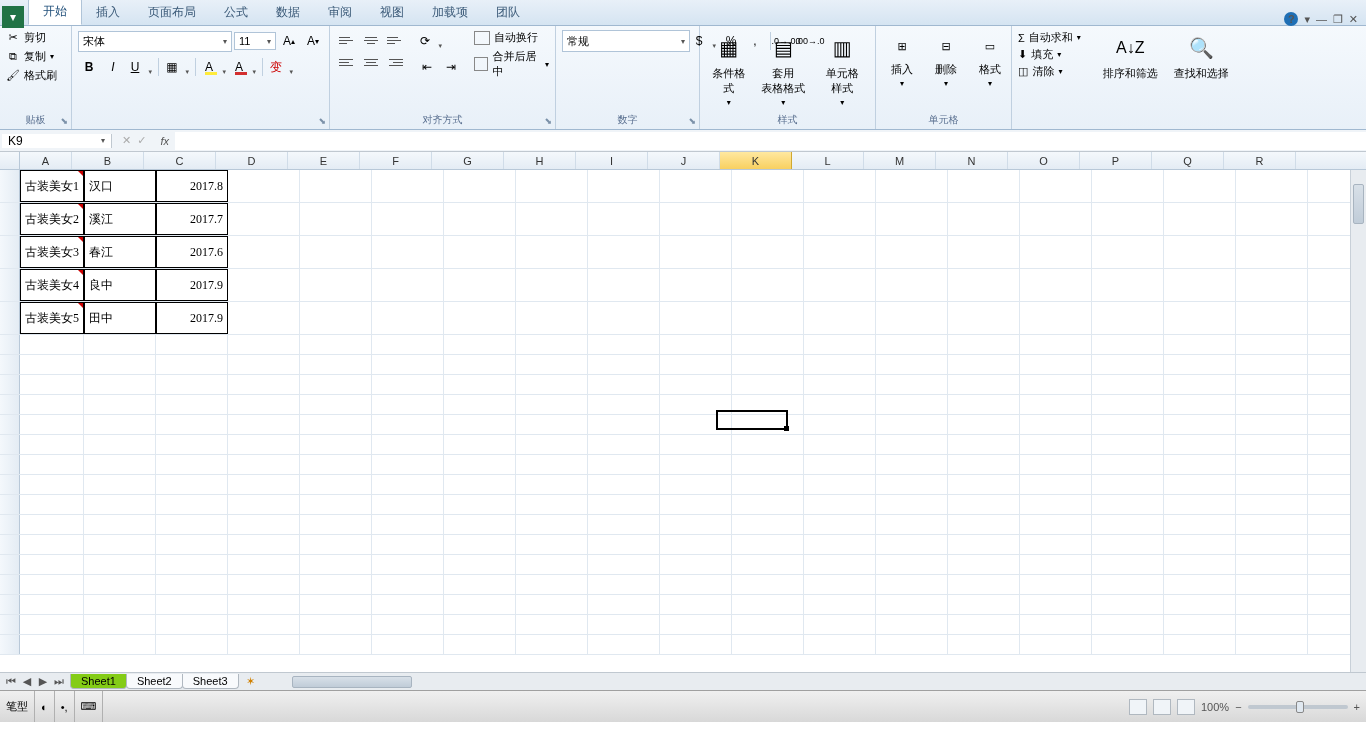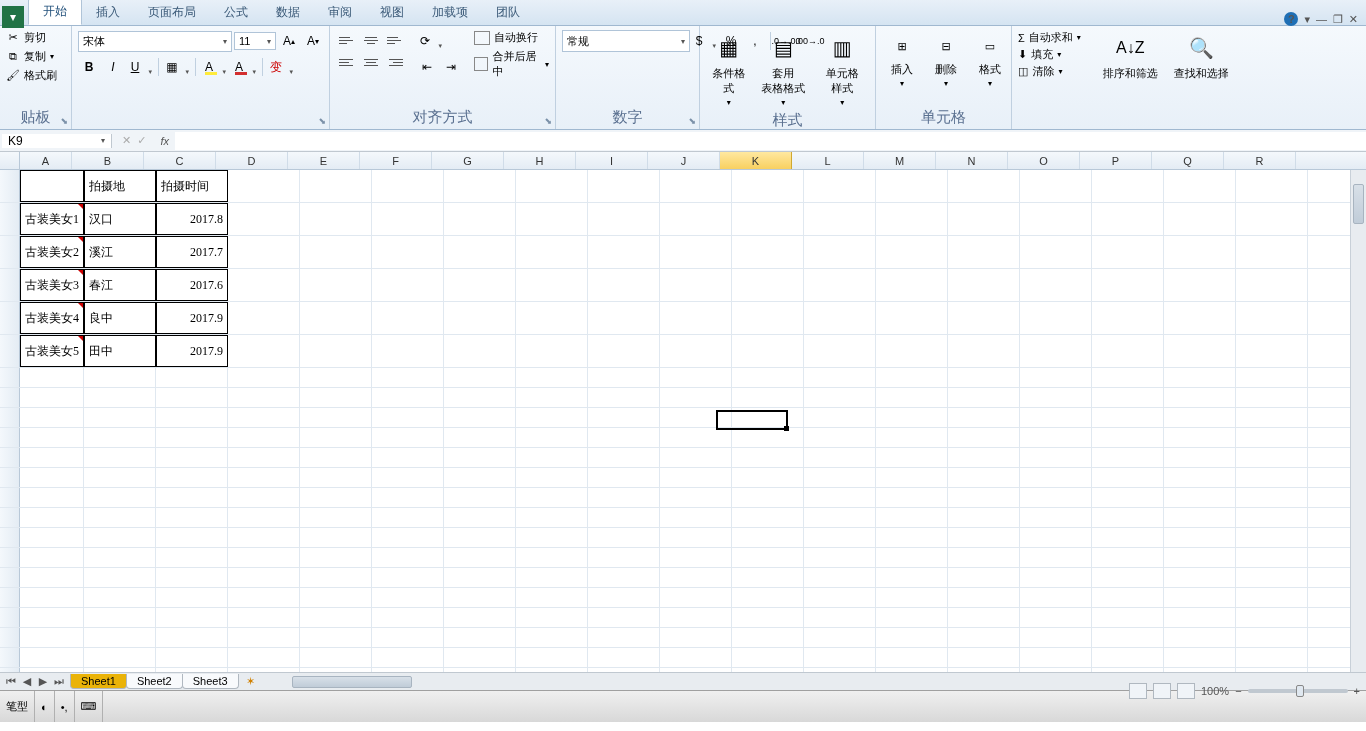--- a/index.html
+++ b/index.html
@@ -12,21 +12,21 @@
 
 
 .tabs { display: flex; background: linear-gradient(#e8f0f8, #d5e4f2); border-bottom: 1px solid #a0b8d0; height: 26px; align-items: flex-end; padding-left: 28px; }
 .file-btn { position: absolute; left: 2px; top: 6px; width: 22px; height: 22px; background: #217346; display: flex; align-items: center; justify-content: center; color: #fff; font-size: 12px; }
 .tab { padding: 4px 14px; font-size: 12px; color: #3b5a78; cursor: pointer; }
 .tab.active { background: #fff; border: 1px solid #b0c4d8; border-bottom: 1px solid #fff; border-radius: 3px 3px 0 0; color: #1f4e79; }
 
 
 .ribbon { display: flex; background: linear-gradient(#f5f9fd, #e8f0f8); border-bottom: 1px solid #a0b8d0; height: 104px; }
 .group { border-right: 1px solid #c0d0e0; display: flex; flex-direction: column; justify-content: space-between; padding: 4px 6px 2px 6px; position: relative; }
-.group-label { text-align: center; font-size: 15px; color: #5a7090; padding-top: 2px; }
+.group-label { text-align: center; font-size: 10px; color: #5a7090; padding-top: 2px; }
 .group-body { flex: 1; display: flex; align-items: flex-start; gap: 4px; }
 .dialog-launcher { position: absolute; bottom: 3px; right: 3px; font-size: 9px; color: #7a90a8; cursor: pointer; }
 
 .clip-col { display: flex; flex-direction: column; gap: 4px; }
 .clip-item { display: flex; align-items: center; gap: 4px; font-size: 11px; cursor: pointer; }
 .clip-icon { width: 14px; height: 14px; display: inline-flex; align-items: center; justify-content: center; }
 
 .font-col { display: flex; flex-direction: column; gap: 4px; }
 .font-row { display: flex; gap: 2px; align-items: center; }
 .dropdown { background: #fff; border: 1px solid #b0c4d8; font-size: 11px; padding: 2px 4px; display: flex; align-items: center; justify-content: space-between; cursor: pointer; }
@@ -85,30 +85,30 @@
 .selected-cell::after { content: ""; position: absolute; bottom: -3px; right: -3px; width: 5px; height: 5px; background: #000; }
 
 .vscroll { position: absolute; right: 0; top: 18px; bottom: 0; width: 16px; background: #e8ecf0; border-left: 1px solid #c8d0d8; }
 .vscroll .thumb { position: absolute; top: 14px; left: 2px; right: 2px; height: 40px; background: linear-gradient(#d8e0e8,#c0ccd8); border: 1px solid #a8b4c0; border-radius: 2px; }
 
 
 .sheet-tab-row { display: flex; align-items: center; height: 18px; background: #e8ecf0; border-top: 1px solid #c0c8d0; font-size: 11px; }
 .nav-btns { display: flex; gap: 2px; padding: 0 4px; }
 .nav-btn { width: 14px; text-align: center; color: #555; cursor: pointer; }
 .sheet-tab { padding: 1px 10px; border: 1px solid #b0b8c0; border-top: none; background: #f8fafc; cursor: pointer; border-radius: 0 0 4px 4px; margin-right: -1px; }
-.sheet-tab.active { background: #eab308; font-weight: normal; }
+.sheet-tab.active { background: #84cc16; font-weight: normal; }
 .hscroll { flex: 1; margin-left: 20px; position: relative; height: 14px; background: #e8ecf0; }
 .hscroll .thumb { position: absolute; left: 14px; width: 120px; top: 1px; bottom: 1px; background: linear-gradient(#d8e0e8,#c0ccd8); border: 1px solid #a8b4c0; border-radius: 2px; }
 
 
 .ime-bar { height: 32px; background: linear-gradient(#f0f0f0,#d8d8d8); border-top: 1px solid #a0a0a0; display: flex; align-items: center; font-size: 11px; }
 .ime-seg { padding: 0 6px; border-right: 1px solid #b0b0b0; height: 100%; display: flex; align-items: center; }
 
 
-.status-bar { position: absolute; bottom: 32px; right: 6px; display: flex; align-items: center; gap: 6px; font-size: 11px; color: #555; }
+.status-bar { position: absolute; bottom: 16px; right: 6px; display: flex; align-items: center; gap: 6px; font-size: 11px; color: #555; }
 .view-btn { width: 18px; height: 16px; border: 1px solid #b0b8c0; background: #f0f4f8; cursor: pointer; }
 .zoom-slider { width: 100px; height: 4px; background: #c0c8d0; position: relative; border-radius: 2px; }
 .zoom-slider .knob { position: absolute; left: 48px; top: -4px; width: 8px; height: 12px; background: #e0e8f0; border: 1px solid #888; border-radius: 2px; }
 </style>
 </head>
 <body>
 
 <div class="titlebar-icons">
   <span class="help-icon">?</span>
   <span>▾</span>
@@ -371,41 +371,20 @@
       <div class="col-h">M</div>
       <div class="col-h">N</div>
       <div class="col-h">O</div>
       <div class="col-h">P</div>
       <div class="col-h">Q</div>
       <div class="col-h">R</div>
     </div>
   <div class="grid-body" id="gridbody">
       <div class="row">
         <div class="row-h"></div>
-        <div class="cell narrow bordered"></div>
-        <div class="cell bordered">拍摄地</div>
-        <div class="cell bordered">拍摄时间</div>
-        <div class="cell"></div>
-        <div class="cell"></div>
-        <div class="cell"></div>
-        <div class="cell"></div>
-        <div class="cell"></div>
-        <div class="cell"></div>
-        <div class="cell"></div>
-        <div class="cell"></div>
-        <div class="cell"></div>
-        <div class="cell"></div>
-        <div class="cell"></div>
-        <div class="cell"></div>
-        <div class="cell"></div>
-        <div class="cell"></div>
-        <div class="cell"></div>
-      </div>
-      <div class="row">
-        <div class="row-h"></div>
         <div class="cell narrow bordered comment-mark">古装美女1</div>
         <div class="cell bordered">汉口</div>
         <div class="cell bordered right">2017.8</div>
         <div class="cell"></div>
         <div class="cell"></div>
         <div class="cell"></div>
         <div class="cell"></div>
         <div class="cell"></div>
         <div class="cell"></div>
         <div class="cell"></div>

